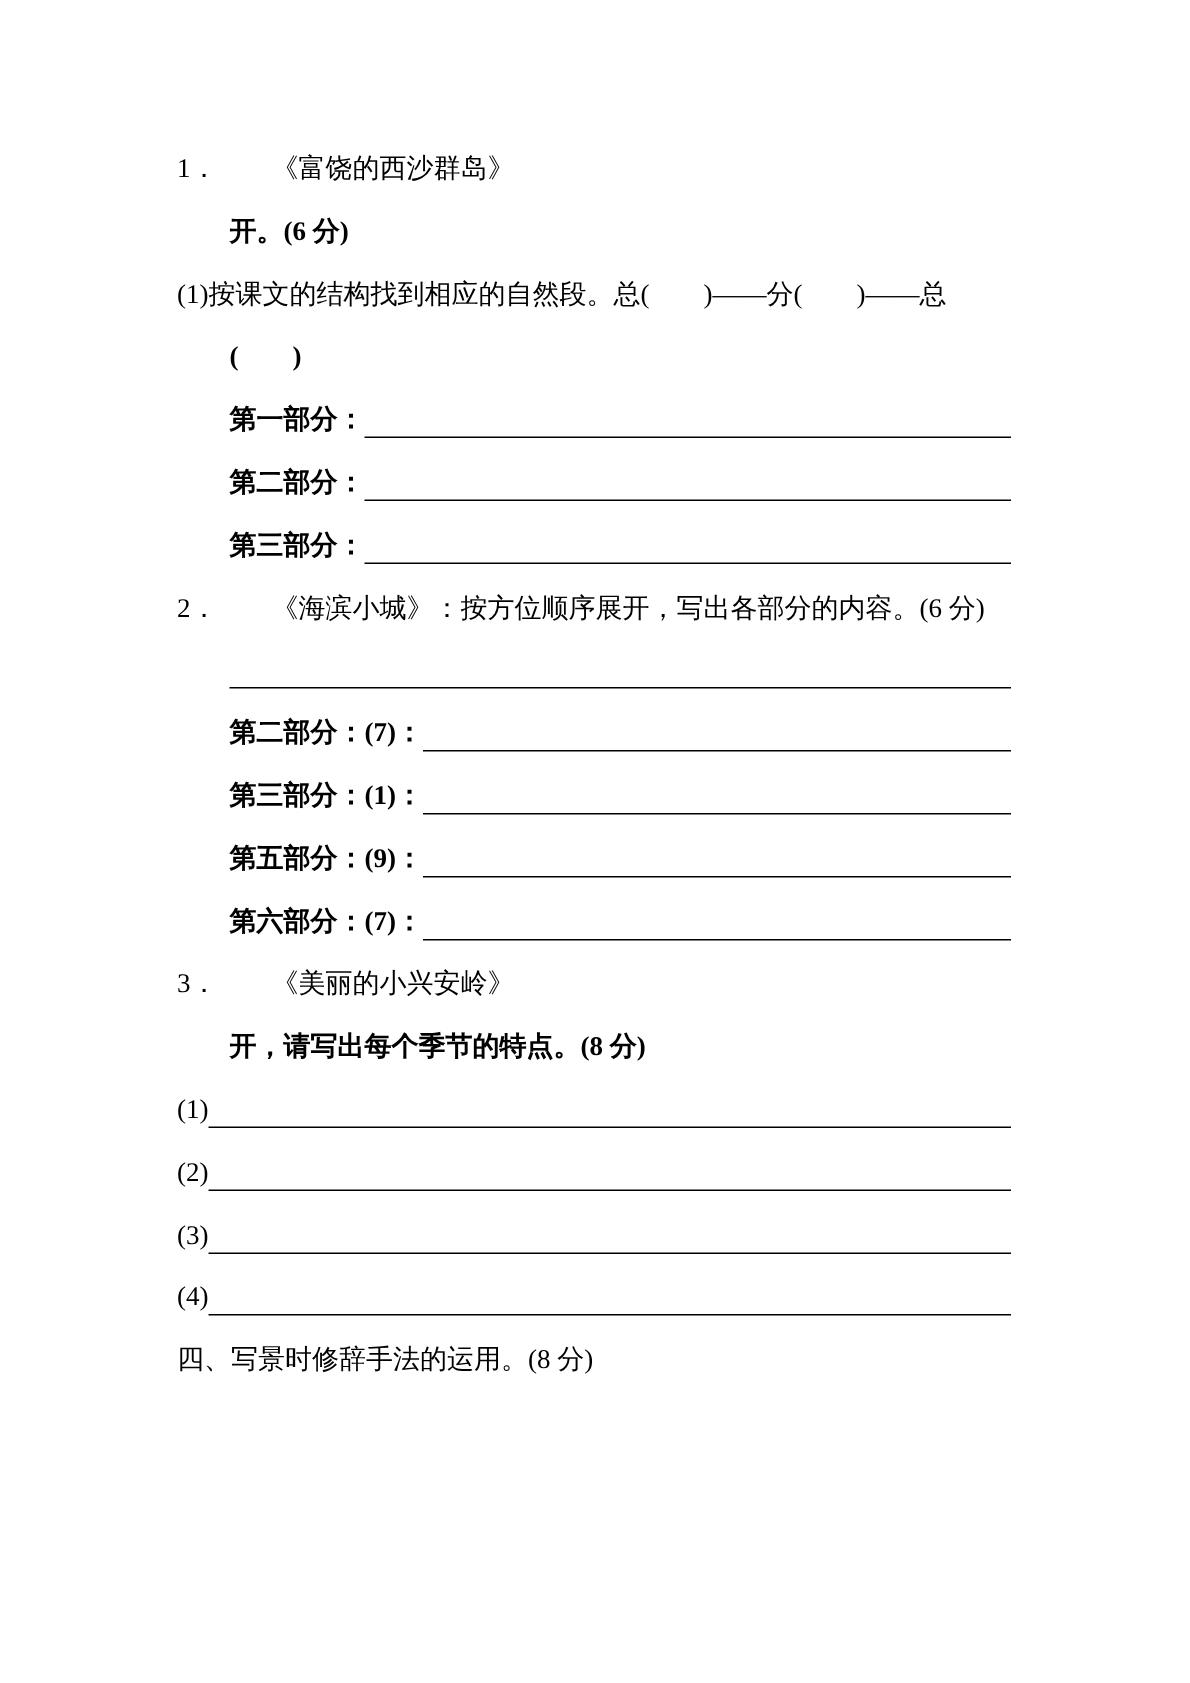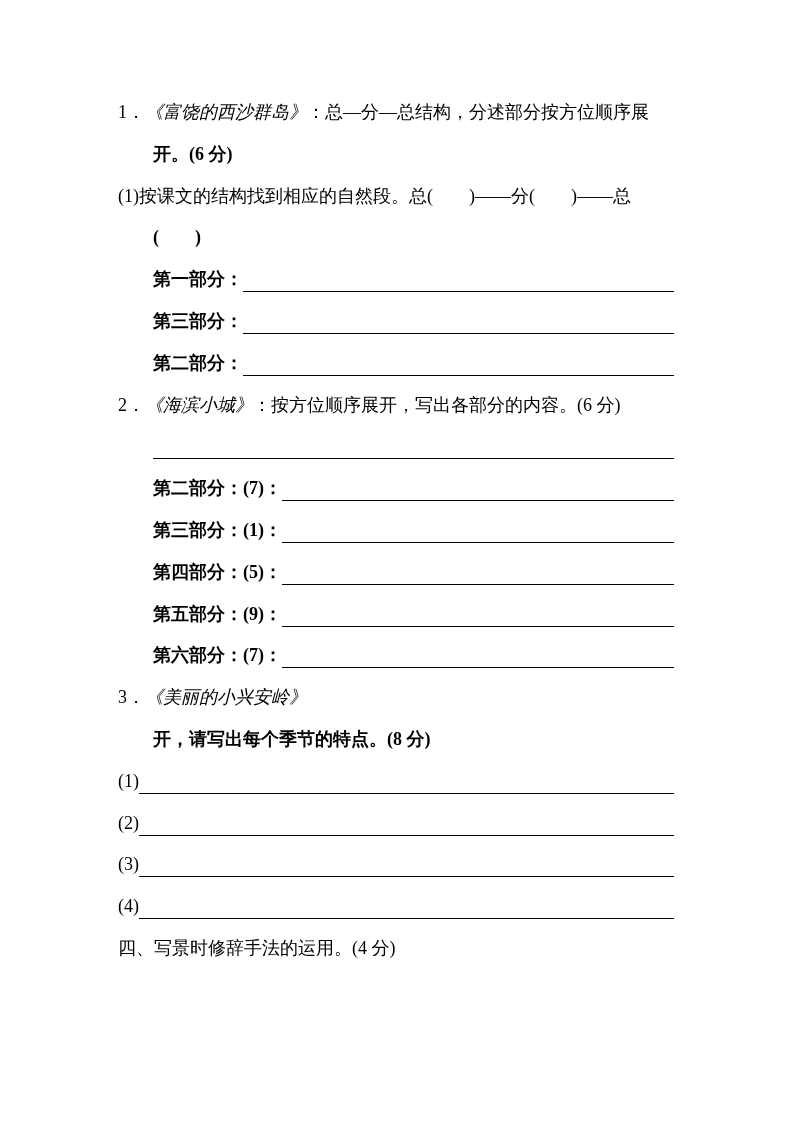--- a/index.html
+++ b/index.html
@@ -30,49 +30,48 @@
     white-space: pre;
   }
   .line.indent-1 {
     padding-left: 35px;
     font-weight: bold;
   }
   .seg {
     white-space: pre;
   }
   .seg.italic {
-    font-style: italic;
+    margin-left: 36px;
   }
   .blank {
     flex: 1 1 auto;
     border-bottom: 1px solid #000000;
     height: 32px;
     min-width: 30px;
   }
 </style>
 </head>
 <body>
 
 <div class="page">
   <div class="worksheet-body">
-      <div class="line indent-0"><span class="seg">1．</span><span class="seg italic">《富饶的西沙群岛》</span><span class="seg">：总—分—总结构，分述部分按方位顺序展</span></div>
+      <div class="line indent-0"><span class="seg">1．</span><span class="seg italic">《富饶的西沙群岛》</span></div>
       <div class="line indent-1"><span class="seg">开。(6 分)</span></div>
       <div class="line indent-0"><span class="seg">(1)按课文的结构找到相应的自然段。总(　　)——分(　　)——总</span></div>
       <div class="line indent-1"><span class="seg">(　　)</span></div>
       <div class="line indent-1"><span class="seg">第一部分：</span><span class="blank"></span></div>
+      <div class="line indent-1"><span class="seg">第二部分：</span><span class="blank"></span></div>
       <div class="line indent-1"><span class="seg">第三部分：</span><span class="blank"></span></div>
-      <div class="line indent-1"><span class="seg">第二部分：</span><span class="blank"></span></div>
       <div class="line indent-0"><span class="seg">2．</span><span class="seg italic">《海滨小城》</span><span class="seg">：按方位顺序展开，写出各部分的内容。(6 分)</span></div>
       <div class="line indent-1"><span class="blank"></span></div>
       <div class="line indent-1"><span class="seg">第二部分：(7)：</span><span class="blank"></span></div>
       <div class="line indent-1"><span class="seg">第三部分：(1)：</span><span class="blank"></span></div>
-      <div class="line indent-1"><span class="seg">第四部分：(5)：</span><span class="blank"></span></div>
       <div class="line indent-1"><span class="seg">第五部分：(9)：</span><span class="blank"></span></div>
       <div class="line indent-1"><span class="seg">第六部分：(7)：</span><span class="blank"></span></div>
       <div class="line indent-0"><span class="seg">3．</span><span class="seg italic">《美丽的小兴安岭》</span></div>
       <div class="line indent-1"><span class="seg">开，请写出每个季节的特点。(8 分)</span></div>
       <div class="line indent-0"><span class="seg">(1)</span><span class="blank"></span></div>
       <div class="line indent-0"><span class="seg">(2)</span><span class="blank"></span></div>
       <div class="line indent-0"><span class="seg">(3)</span><span class="blank"></span></div>
       <div class="line indent-0"><span class="seg">(4)</span><span class="blank"></span></div>
-      <div class="line indent-0"><span class="seg">四、写景时修辞手法的运用。(4 分)</span></div>
+      <div class="line indent-0"><span class="seg">四、写景时修辞手法的运用。(8 分)</span></div>
     </div>
 </div>
 
 </body></html>

